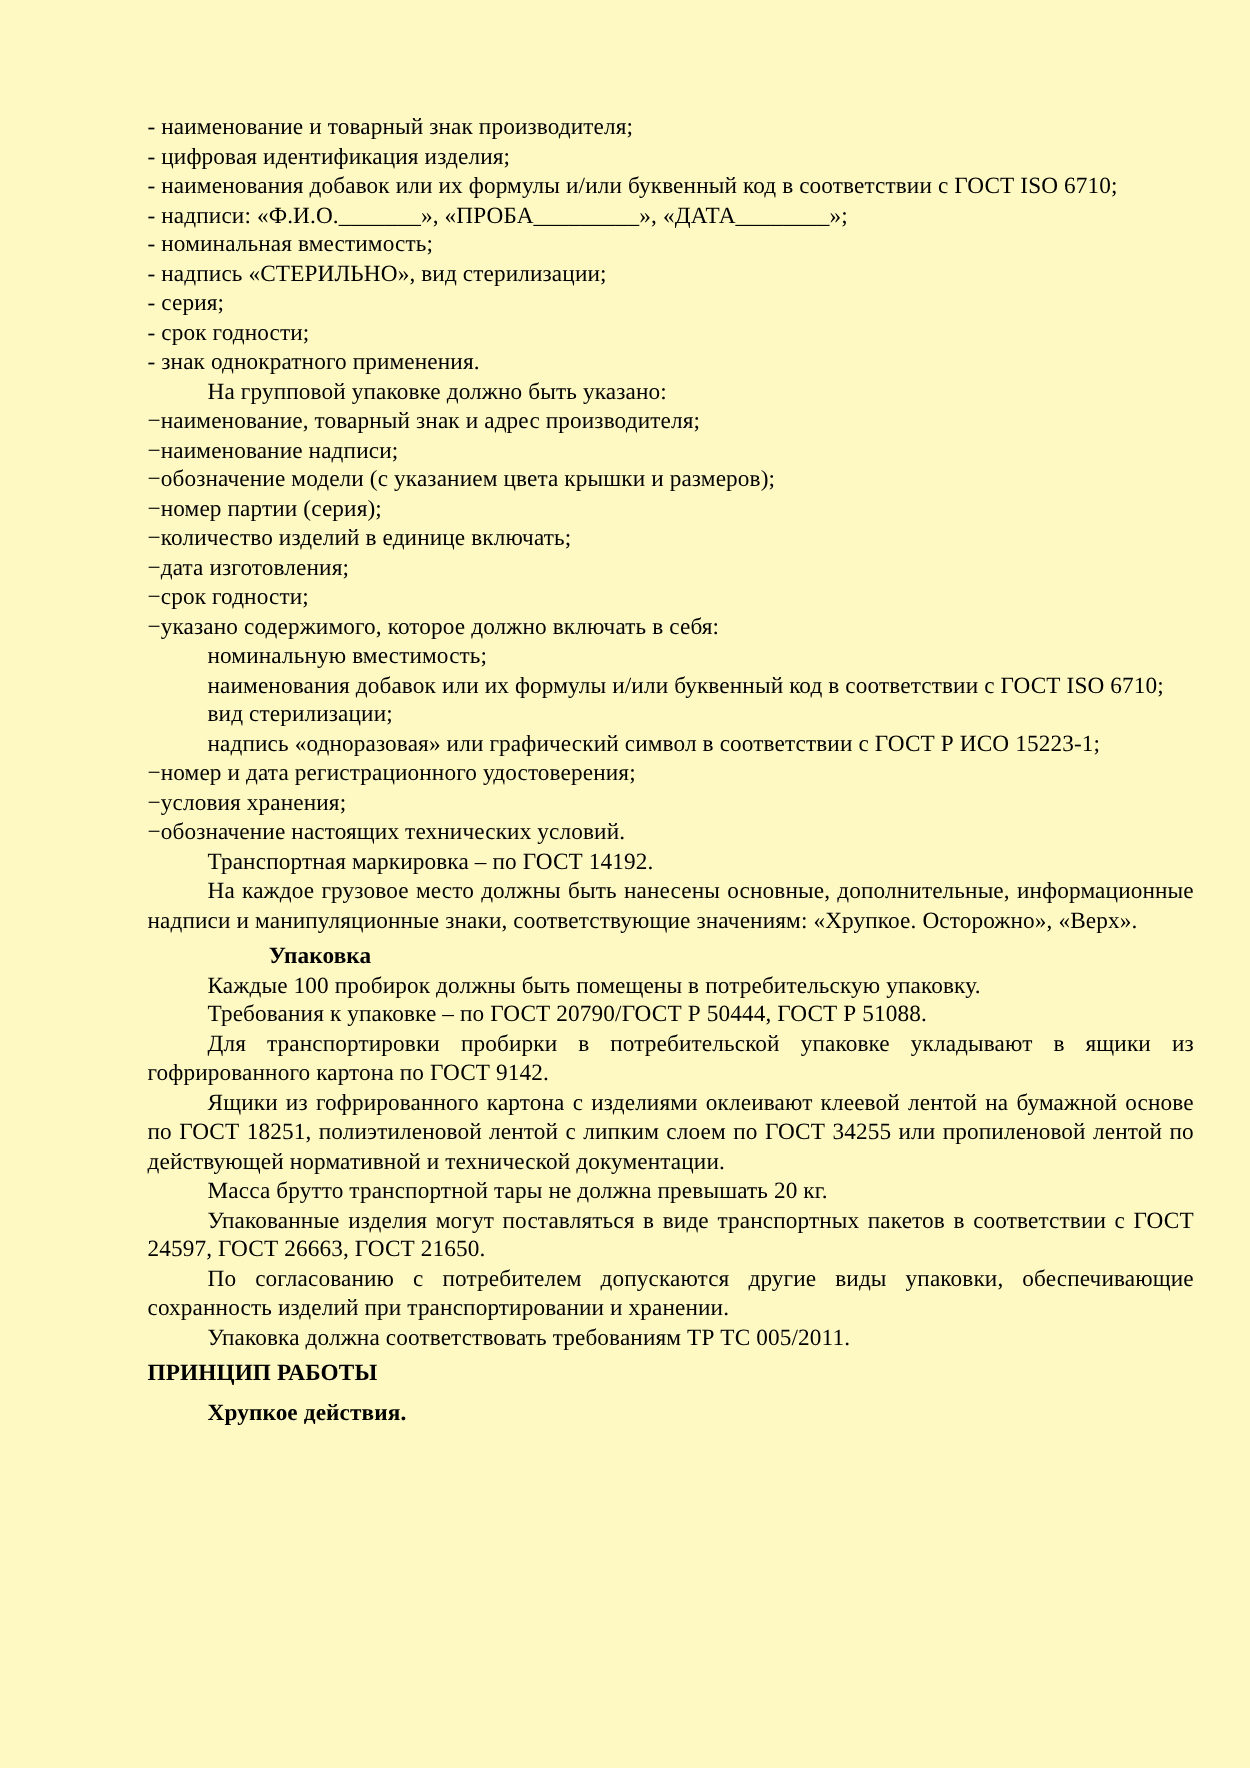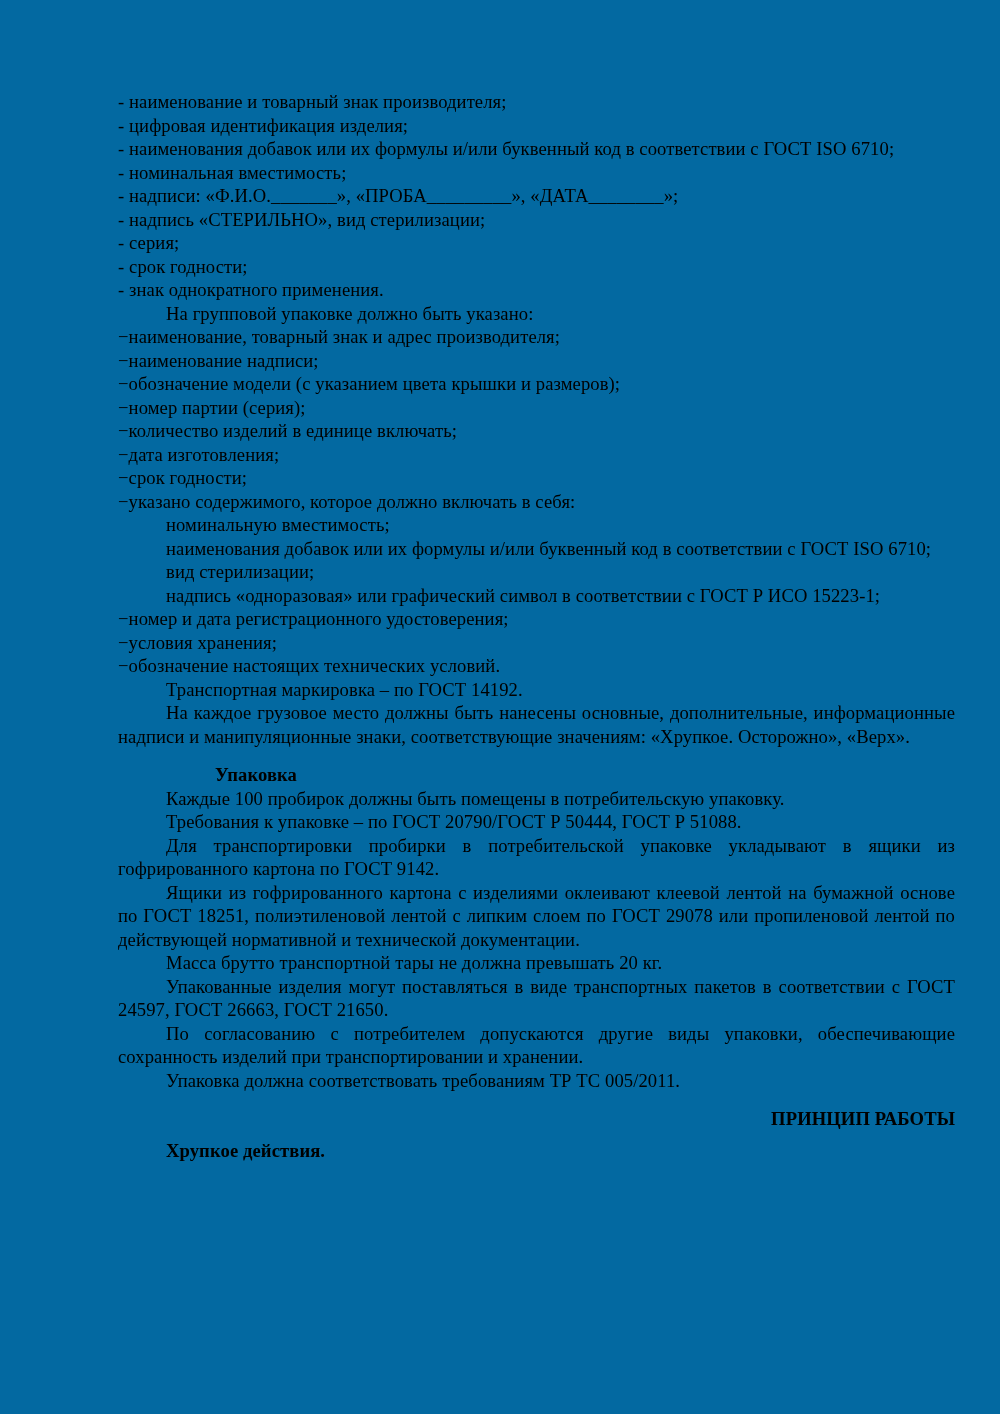--- a/index.html
+++ b/index.html
@@ -9,47 +9,47 @@
   body {
     width: 1000px;
     height: 1414px;
     overflow: hidden;
     font-family: "Liberation Serif", "DejaVu Serif", serif;
     color: #000000;
   }
   .page {
     width: 1000px;
     height: 1414px;
-    background: #0369a1;
+    background: #fef9c3;
     padding: 90px 45px 0 118px;
   }
   .para {
     font-size: 18.6px;
     line-height: 23.5px;
     text-align: justify;
     letter-spacing: 0.1px;
   }
   .para.flush { text-indent: 0; }
   .para.indent { text-indent: 48px; }
   .para.heading-indent { text-indent: 97px; }
-  .para.center { text-align: right; text-indent: 0; }
+  .para.center { text-align: left; text-indent: 0; }
   .para.bold { font-weight: bold; }
-  .para.gap-lg { margin-top: 15px; }
+  .para.gap-lg { margin-top: 5px; }
   .para.gap-sm { margin-top: 8px; }
 </style>
 </head>
 <body>
 
 <div class="page">
   <div>
       <p class="para flush">- наименование и товарный знак производителя;</p>
       <p class="para flush">- цифровая идентификация изделия;</p>
       <p class="para flush">- наименования добавок или их формулы и/или буквенный код в соответствии с ГОСТ ISO 6710;</p>
+      <p class="para flush">- надписи: «Ф.И.О._______», «ПРОБА_________», «ДАТА________»;</p>
       <p class="para flush">- номинальная вместимость;</p>
-      <p class="para flush">- надписи: «Ф.И.О._______», «ПРОБА_________», «ДАТА________»;</p>
       <p class="para flush">- надпись «СТЕРИЛЬНО», вид стерилизации;</p>
       <p class="para flush">- серия;</p>
       <p class="para flush">- срок годности;</p>
       <p class="para flush">- знак однократного применения.</p>
       <p class="para indent">На групповой упаковке должно быть указано:</p>
       <p class="para flush">−наименование, товарный знак и адрес производителя;</p>
       <p class="para flush">−наименование надписи;</p>
       <p class="para flush">−обозначение модели (с указанием цвета крышки и размеров);</p>
       <p class="para flush">−номер партии (серия);</p>
       <p class="para flush">−количество изделий в единице включать;</p>
@@ -62,21 +62,21 @@
       <p class="para indent">надпись «одноразовая» или графический символ в соответствии с ГОСТ Р ИСО 15223-1;</p>
       <p class="para flush">−номер и дата регистрационного удостоверения;</p>
       <p class="para flush">−условия хранения;</p>
       <p class="para flush">−обозначение настоящих технических условий.</p>
       <p class="para indent">Транспортная маркировка – по ГОСТ 14192.</p>
       <p class="para indent">На каждое грузовое место должны быть нанесены основные, дополнительные, информационные надписи и манипуляционные знаки, соответствующие значениям: «Хрупкое. Осторожно», «Верх».</p>
       <p class="para heading-indent bold gap-lg">Упаковка</p>
       <p class="para indent">Каждые 100 пробирок должны быть помещены в потребительскую упаковку.</p>
       <p class="para indent">Требования к упаковке – по ГОСТ 20790/ГОСТ Р 50444, ГОСТ Р 51088.</p>
       <p class="para indent">Для транспортировки пробирки в потребительской упаковке укладывают в ящики из гофрированного картона по ГОСТ 9142.</p>
-      <p class="para indent">Ящики из гофрированного картона с изделиями оклеивают клеевой лентой на бумажной основе по ГОСТ 18251, полиэтиленовой лентой с липким слоем по ГОСТ 29078 или пропиленовой лентой по действующей нормативной и технической документации.</p>
+      <p class="para indent">Ящики из гофрированного картона с изделиями оклеивают клеевой лентой на бумажной основе по ГОСТ 18251, полиэтиленовой лентой с липким слоем по ГОСТ 34255 или пропиленовой лентой по действующей нормативной и технической документации.</p>
       <p class="para indent">Масса брутто транспортной тары не должна превышать 20 кг.</p>
       <p class="para indent">Упакованные изделия могут поставляться в виде транспортных пакетов в соответствии с ГОСТ 24597, ГОСТ 26663, ГОСТ 21650.</p>
       <p class="para indent">По согласованию с потребителем допускаются другие виды упаковки, обеспечивающие сохранность изделий при транспортировании и хранении.</p>
       <p class="para indent">Упаковка должна соответствовать требованиям ТР ТС 005/2011.</p>
       <p class="para center bold gap-lg">ПРИНЦИП РАБОТЫ</p>
       <p class="para indent bold gap-sm">Хрупкое действия.</p>
     </div>
 </div>
 
 </body></html>

